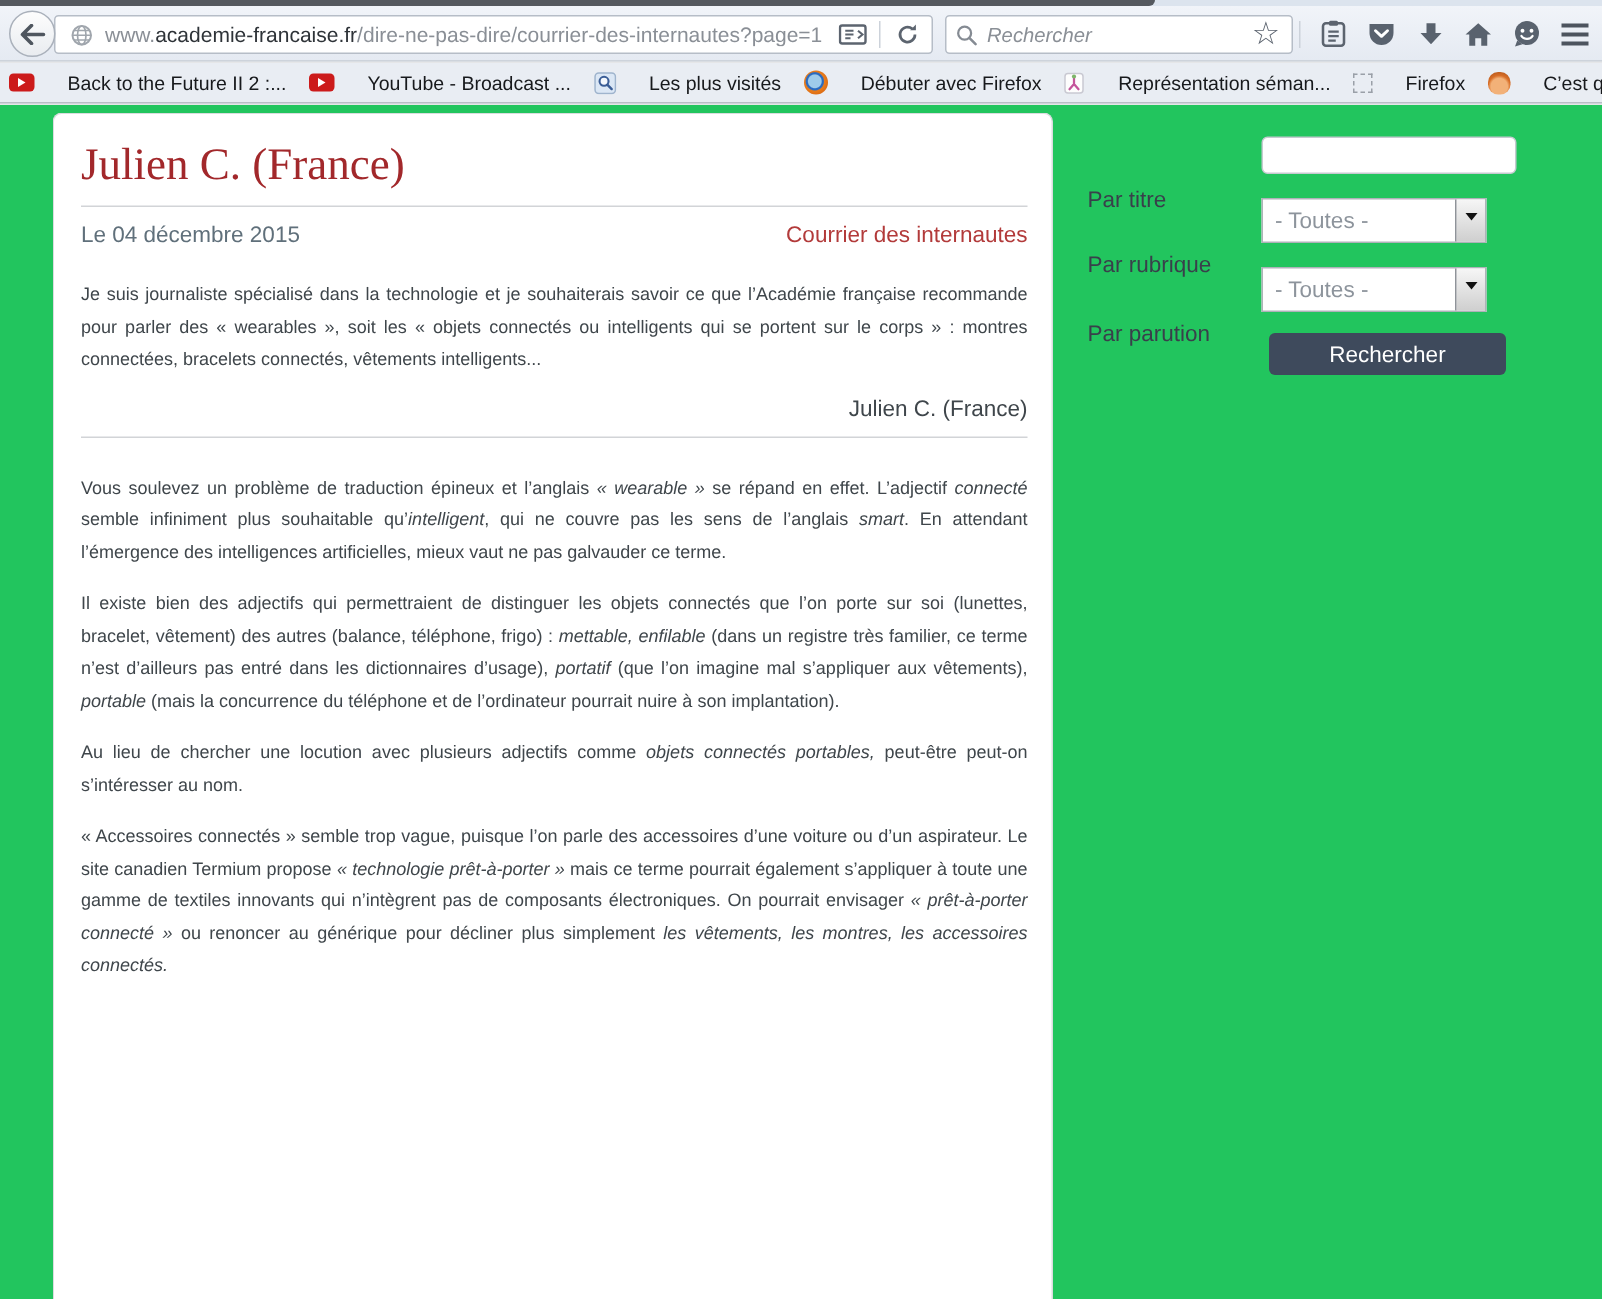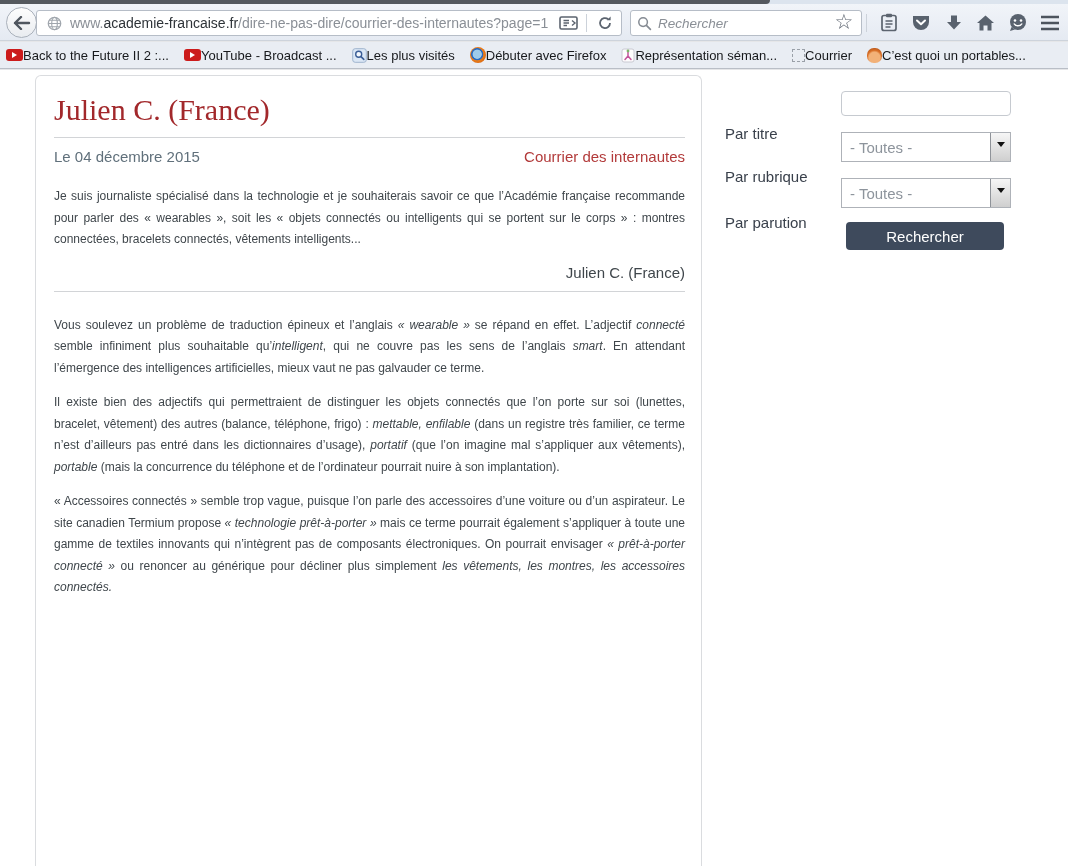--- a/index.html
+++ b/index.html
@@ -29,53 +29,53 @@
   .searchbar input::placeholder { font-style:italic; color:#8a8f96; }
   .tb-icons { position:absolute; left:828px; top:0; width:240px; height:37px; display:flex; align-items:center;
     justify-content:space-between; padding:0 6px 0 4px; }
   .tb-icons .vdiv { margin:0 2px; }
   .icbtn { display:flex; align-items:center; justify-content:center; width:24px; height:24px; }
   .star-glyph { font-size:21px; color:#5c646f; line-height:1; font-family:"DejaVu Sans",sans-serif; }
 
   
   .bmbar { position:absolute; top:42px; left:0; width:1068px; height:27px; background:#e9edf3;
     border-bottom:1px solid #b9bec6; display:flex; align-items:center; padding:0 6px; gap:15px; }
-  .bm { display:flex; align-items:center; gap:0; font-size:13px; color:#17191c; white-space:nowrap; }
+  .bm { display:flex; align-items:center; gap:22px; font-size:13px; color:#17191c; white-space:nowrap; }
   .ic-yt { width:17px; height:12px; background:#cc1b1b; border-radius:3px; position:relative; display:inline-block; }
   .ic-yt::after { content:""; position:absolute; left:6px; top:3px; border-left:5px solid #fff;
     border-top:3px solid transparent; border-bottom:3px solid transparent; }
   .ic-ff { width:16px; height:16px; border-radius:50%;
     background:radial-gradient(circle at 45% 45%, #9ecbea 0 34%, #2a6bc0 40% 46%, #e97c1a 52%, #c9570d 100%); }
   .ic-dash { width:13px; height:13px; border:1px dashed #9aa0a8; background:transparent; }
   .ic-person { width:15px; height:15px; border-radius:45%;
     background:radial-gradient(circle at 50% 65%, #f2b178 0 45%, #d86f28 60%, #a34a12 100%); }
 
   
-  .page { position:absolute; top:70px; left:0; width:1068px; height:796px; background:#ffffff;text-decoration:underline; }
+  .page { position:absolute; top:70px; left:0; width:1068px; height:796px; background:#22c55e;text-decoration:underline; }
   .card { position:absolute; left:35px; top:5px; width:667px; height:791px; background:#fff;
     border:1px solid #dadcdf; border-bottom:none; border-radius:6px 6px 0 0; padding:0 16px 0 18px; overflow:hidden; }
 
   h1.art-title, h2.answer-title { font-family:"Liberation Serif", serif; font-weight:400;
     color:#a2282b; font-size:30px; line-height:34px; }
   h1.art-title { margin-top:17px; }
   h2.answer-title { margin-top:26px; }
   .rule { border-top:1px solid #d2d4d7; margin-top:10px; }
   .meta { display:flex; justify-content:space-between; margin:10px 0 21px; font-size:15px; }
   .meta .date { color:#60707b; }
   .meta a.cat { color:#b23a3a; text-decoration:none; }
   .content p { font-size:12px; line-height:21.5px; color:#3f464b; text-align:justify; margin:0 0 13px; }
   .content .first-answer { margin-top:23px; }
   .signature { text-align:right; font-size:15px; color:#3f464b; margin:5px 0 8px; }
 
   
   .sbar { position:absolute; left:702px; top:0; width:366px; height:796px; }
   .sbar label { position:absolute; font-size:15px; color:#39404b;margin-top:29px; }
   .f-input { position:absolute; left:139px; width:170px; height:25px; background:#fff;
     border:1px solid #c6cad0; border-radius:4px; padding:0 6px; font-size:14px; }
-  .f-select { position:absolute; left:139px; width:170px; height:30px; background:#fff;
+  .f-select { position:absolute; left:139px; width:150px; height:30px; background:#fff;
     border:1px solid #aeb2b8; display:flex; align-items:center; }
   .f-select .val { flex:1; padding-left:8px; font-size:15px; color:#8d949c; }
   .f-select .arrow { width:20px; height:28px; border-left:1px solid #8f9399;
     background:linear-gradient(#f6f6f6,#cfcfcf); display:flex; align-items:center; justify-content:center; }
   .f-select .arrow::after { content:""; border-top:5px solid #111; border-left:4px solid transparent;
     border-right:4px solid transparent; margin-top:-6px; }
   .go-btn { position:absolute; left:144px; top:152px; width:158px; height:28px; background:#3e4a5c;
     color:#fff; border:none; border-radius:4px; font-size:15px; font-family:"Liberation Sans",sans-serif; }
 
   svg.ic { display:block; }
@@ -194,21 +194,21 @@
     <div class="bm">
       <svg class="ic" width="14" height="15" viewBox="0 0 14 15">
         <rect x="1" y="1" width="12" height="13" rx="2" fill="#fdfdfd" stroke="#c9c9d2"></rect>
         <path d="M7 3 V8 M7 8 L4 11.5 M7 8 L10 11.5" stroke="#c4559c" stroke-width="1.5" stroke-linecap="round"></path>
         <circle cx="7" cy="3" r="1.4" fill="#7db66a"></circle>
       </svg>
       <span>Représentation séman...</span>
     </div>
     <div class="bm">
       <span class="ic-dash"></span>
-      <span>Courrier</span>
+      <span>Firefox</span>
     </div>
     <div class="bm">
       <span class="ic-person"></span>
       <span>C’est quoi un portables...</span>
     </div>
   </div>
 
 <div class="page">
 
   <div class="card content">
@@ -220,20 +220,21 @@
     </div>
     <div>
         <p>Je suis journaliste spécialisé dans la technologie et je souhaiterais savoir ce que l’Académie française recommande pour parler des « wearables », soit les « objets connectés ou intelligents qui se portent sur le corps » : montres connectées, bracelets connectés, vêtements intelligents...</p>
       </div>
     <div class="signature">Julien C. (France)</div>
 
     <div class="rule"></div>
     <div>
         <p class="first-answer">Vous soulevez un problème de traduction épineux et l’anglais <i>« wearable »</i> se répand en effet. L’adjectif <i>connecté</i> semble infiniment plus souhaitable qu’<i>intelligent</i>, qui ne couvre pas les sens de l’anglais <i>smart</i>. En attendant l’émergence des intelligences artificielles, mieux vaut ne pas galvauder ce terme.</p>
         <p>Il existe bien des adjectifs qui permettraient de distinguer les objets connectés que l’on porte sur soi (lunettes, bracelet, vêtement) des autres (balance, téléphone, frigo) : <i>mettable, enfilable</i> (dans un registre très familier, ce terme n’est d’ailleurs pas entré dans les dictionnaires d’usage), <i>portatif</i> (que l’on imagine mal s’appliquer aux vêtements), <i>portable</i> (mais la concurrence du téléphone et de l’ordinateur pourrait nuire à son implantation).</p>
+        <p>Au lieu de chercher une locution avec plusieurs adjectifs comme <i>objets connectés portables,</i> peut-être peut-on s’intéresser au nom.</p>
         <p>« Accessoires connectés » semble trop vague, puisque l’on parle des accessoires d’une voiture ou d’un aspirateur. Le site canadien Termium propose <i>« technologie prêt-à-porter »</i> mais ce terme pourrait également s’appliquer à toute une gamme de textiles innovants qui n’intègrent pas de composants électroniques. On pourrait envisager <i>« prêt-à-porter connecté »</i> ou renoncer au générique pour décliner plus simplement <i>les vêtements, les montres, les accessoires connectés.</i></p>
       </div>
   </div>
 
   <div class="sbar">
     <label style="left:23px; top:26px;">Par titre</label>
     <input class="f-input" style="top: 21px;" value="">
 
     <label style="left:23px; top:69px;">Par rubrique</label>
     <div class="f-select" style="top:62px;">

